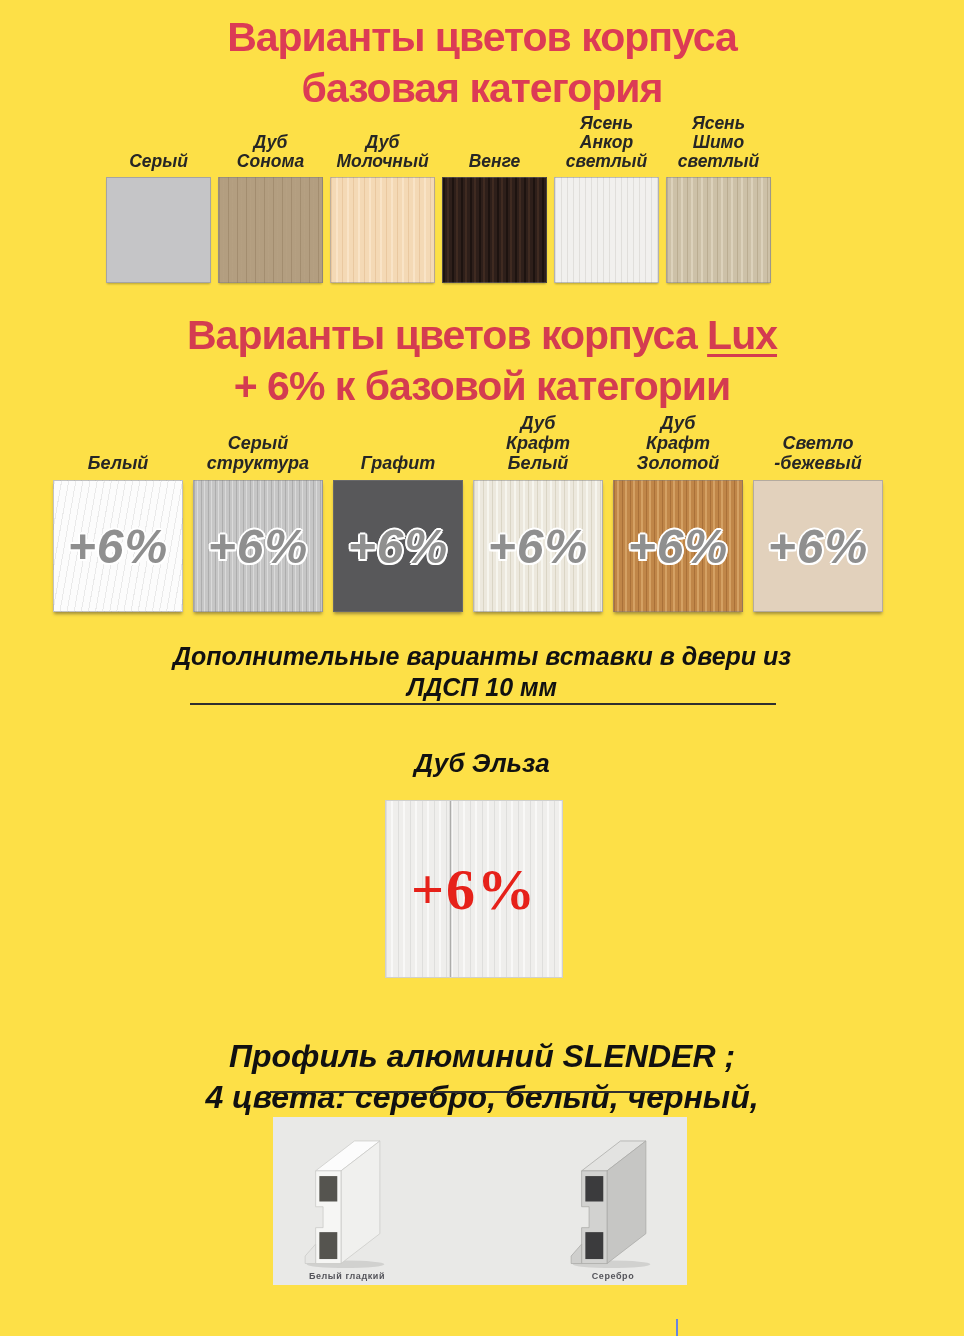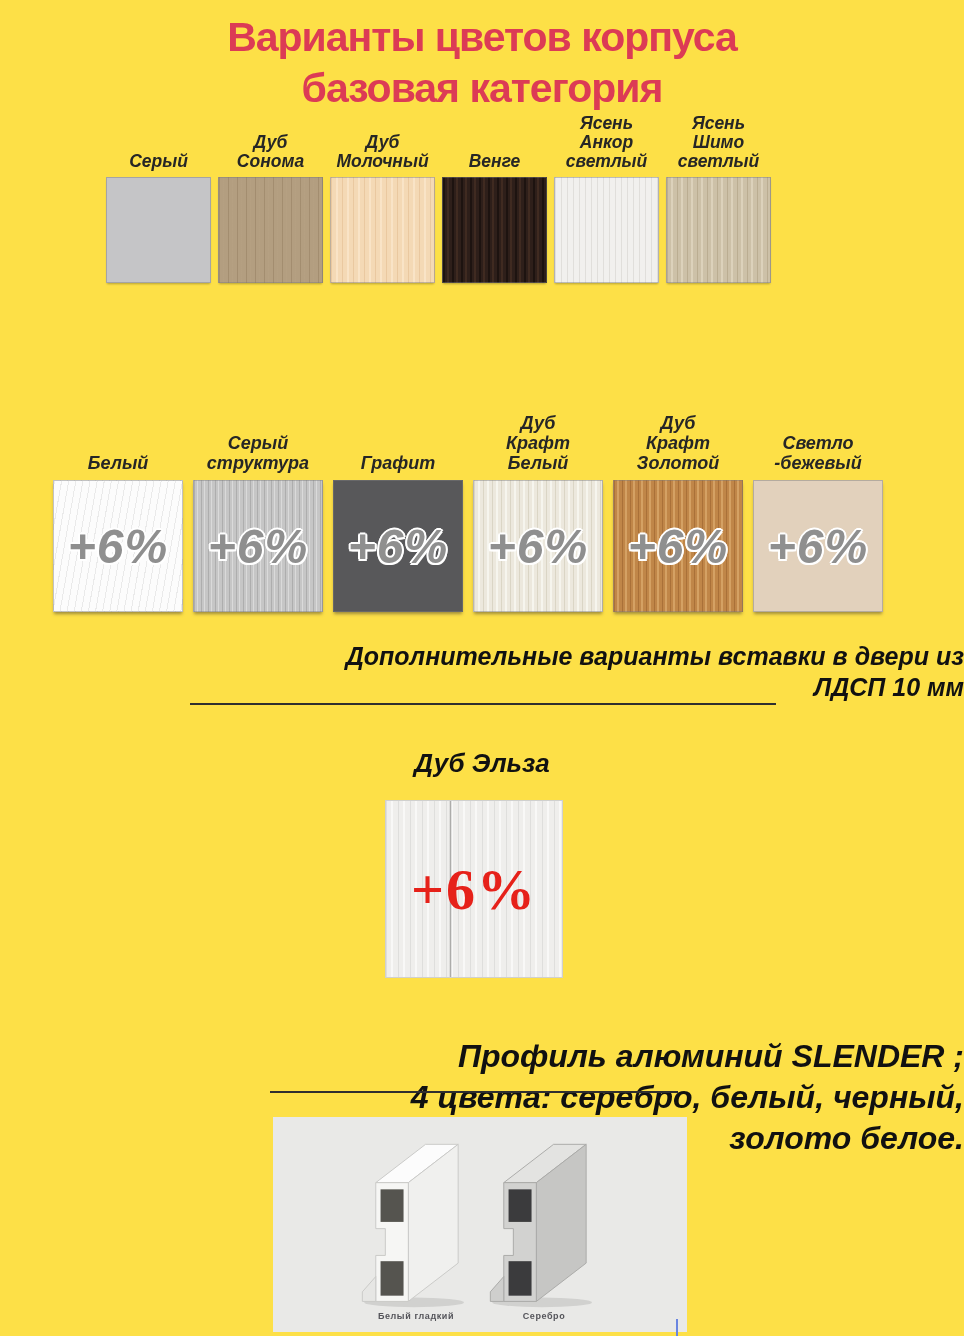--- a/index.html
+++ b/index.html
@@ -45,36 +45,36 @@
       repeating-linear-gradient(90deg, rgba(203,203,201,.45) 0 1px, rgba(0,0,0,0) 1px 5px, rgba(255,255,255,.6) 5px 7px, rgba(0,0,0,0) 7px 12px);}
 
   
   .watermark{font-weight:700;font-size:48px;letter-spacing:1px;color:#8f8f8f;
      text-shadow:-2px 0 0 #fff,2px 0 0 #fff,0 -2px 0 #fff,0 2px 0 #fff,
                  -1.5px -1.5px 0 #fff,1.5px 1.5px 0 #fff,-1.5px 1.5px 0 #fff,1.5px -1.5px 0 #fff;}
   .red-surcharge{font-family:"Liberation Serif", serif;font-weight:700;font-size:58px;
      letter-spacing:2px;color:#e6211a;}
 
   
-  .subheading{position:absolute;left:0;width:100%;text-align:right;font-weight:700;
+  .subheading{position:absolute;left:0;width:100%;text-align:center;font-weight:700;
      font-style:italic;color:#111;white-space:pre-line;}
   #insert-heading{top:641px;font-size:25px;line-height:31px;}
   #profile-heading{top:1036px;font-size:32px;line-height:41px;}
   .rule{position:absolute;height:2px;background:#2f2f2f;}
   .rule1{left:190px;top:703px;width:586px;}
   .rule2{left:270px;top:1091px;width:408px;}
   .elza-label{position:absolute;top:748px;left:0;width:100%;text-align:center;
      font-weight:700;font-style:italic;font-size:26px;color:#111;}
   #elza{position:absolute;left:385px;top:800px;width:178px;height:178px;
      box-sizing:border-box;border:1px solid #d0d0ce;background-color:var(--base);
      display:flex;align-items:center;justify-content:center;}
 
   
-  #photo-block{position:absolute;left:273px;top:1117px;width:414px;height:215px;
-     background:#e9e9e7;display:flex;justify-content:center;
+  #photo-block{position:absolute;left:273px;top:1117px;width:414px;height:168px;
+     background:#e9e9e7;display:flex;justify-content:space-between;
      padding:12px 10px 4px 10px;box-sizing:border-box;}
   .profile-fig{display:flex;flex-direction:column;align-items:center;width:128px;}
   .profile-label{font-size:9px;font-weight:700;letter-spacing:.6px;color:#54545a;
      margin-top:0;white-space:nowrap;}
   .p-top{fill:var(--top);stroke:var(--trim);stroke-width:1;}
   .p-side{fill:var(--side);stroke:var(--trim);stroke-width:1;}
   .p-front{fill:var(--front);stroke:var(--trim);stroke-width:1;}
   .p-hole{fill:var(--hole);}
   .p-foot{fill:var(--foot);stroke:var(--trim);stroke-width:1;}
   .p-shadow{fill:rgba(0,0,0,.10);}
@@ -120,20 +120,24 @@
         <div class="swatch tex-ankor" style="--base: #f1f0ee;"></div>
       </div>
       <div class="swatch-col">
         <div class="swatch-label">Ясень
 Шимо
 светлый</div>
         <div class="swatch tex-shimo" style="--base: #cdc1a8;"></div>
       </div>
     </div>
 
+  <div class="title t2">
+    <div><span>Варианты цветов корпуса </span><span class="lux-underline">Lux</span></div>
+    <div>+ 6% к базовой категории</div>
+  </div>
 
   <div class="swatch-row" id="row2">
       <div class="swatch-col">
         <div class="swatch-label">Белый</div>
         <div class="swatch tex-white" style="--base: #fcfcfc;">
           <span class="watermark">+6%</span>
         </div>
       </div>
       <div class="swatch-col">
         <div class="swatch-label">Серый

